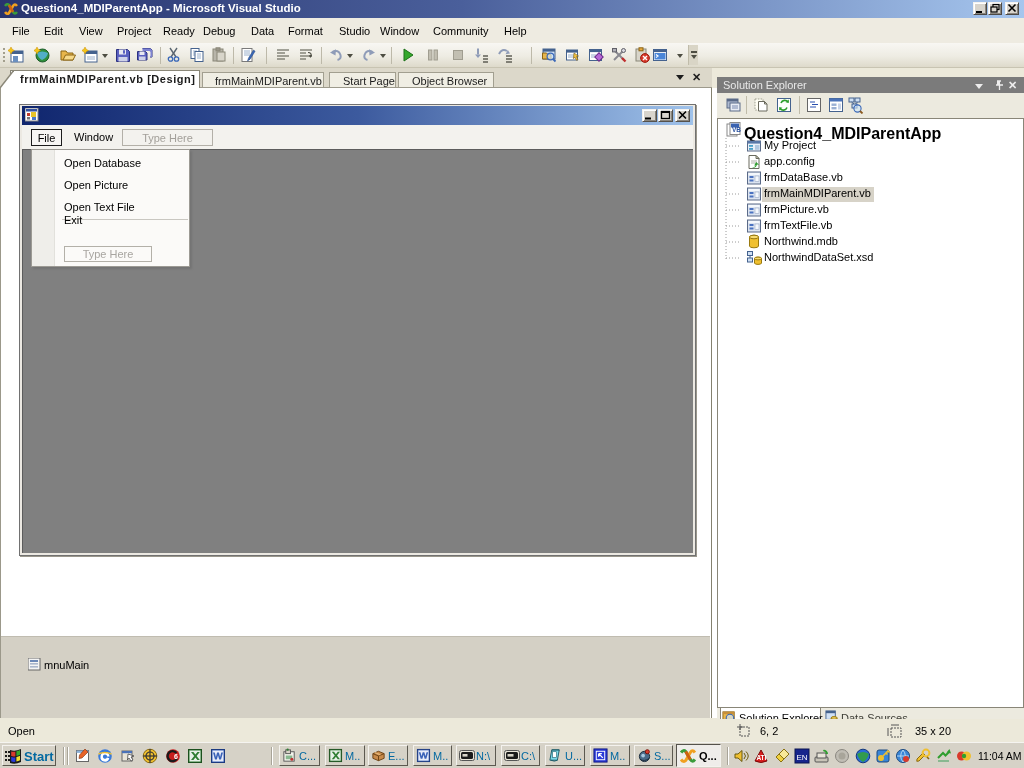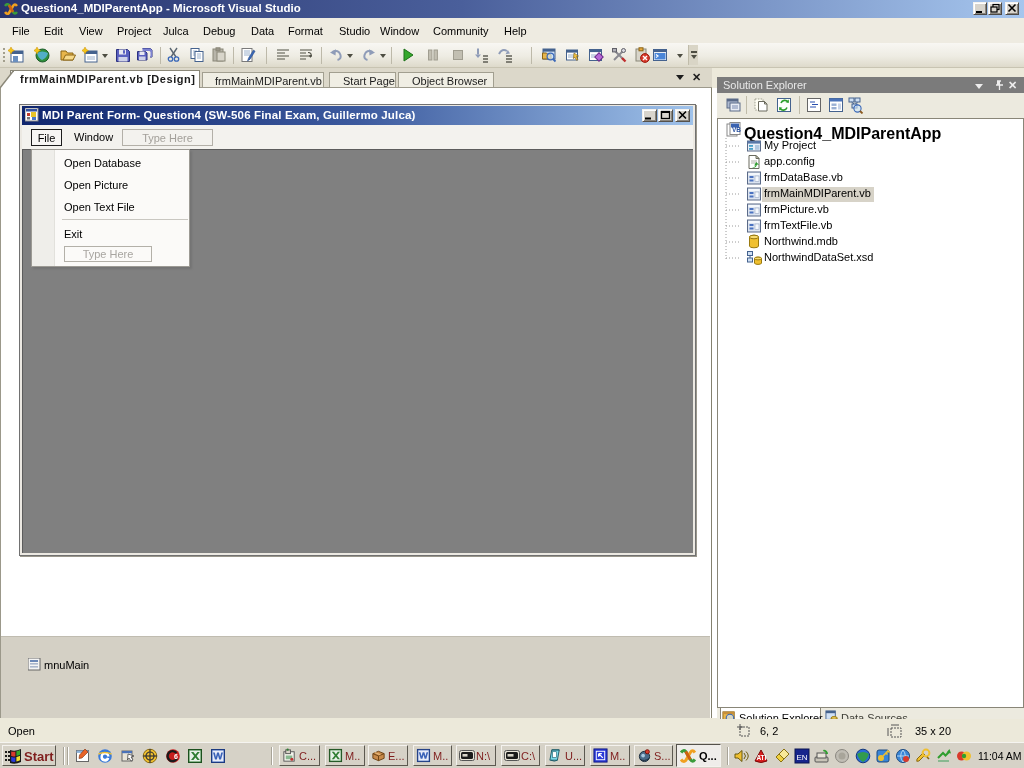--- a/index.html
+++ b/index.html
@@ -51,21 +51,21 @@
 #ptools { left:0; top:16px; width:307px; height:25px; background:#eceadf; }
 .psep { position:absolute; top:3px; width:1px; height:18px; background:#c0bcaa; }
 #ptree { left:0; top:41px; width:307px; height:590px; background:#fff; border:1px solid #898678; }
 .trow { position:absolute; left:46px; color:#000; white-space:nowrap; }
 .ticon16 { position:absolute; width:16px; height:16px; }
 #ptabs { left:0; top:631px; width:307px; height:20px; background:#eceadf; }
 
 #statusbar { left:0; top:719px; width:1024px; height:23px; background:#ece9da; }
 
 #taskbar { left:0; top:742px; width:1024px; height:26px; background:#d6d2c7; border-top:1px solid #f5f4f0; }
-.taskbtn { position:absolute; top:2px; height:21px; background:#d6d2c7; border:1px solid; border-color:#f4f2ee #5c5950 #5c5950 #f4f2ee; color:#7f1d1d; font-size:11px; white-space:nowrap; overflow:hidden; }
+.taskbtn { position:absolute; top:2px; height:21px; background:#d6d2c7; border:1px solid; border-color:#f4f2ee #5c5950 #5c5950 #f4f2ee; color:#0369a1; font-size:11px; white-space:nowrap; overflow:hidden; }
 .qicon { position:absolute; top:5px; width:16px; height:16px; }
 .trayicon { position:absolute; top:5px; width:16px; height:16px; }
 </style>
 </head>
 <body>
 
 <div class="abs" id="titlebar">
   <svg class="abs" style="left:4px;top:2px" width="14" height="14" viewBox="0 0 14 14">
       <path d="M1 4 Q3 1 5 3 L9 10 Q11 13 13 10" stroke="#3a9b3a" stroke-width="2.6" fill="none"></path>
       <path d="M1 10 Q3 13 5 11 L9 4 Q11 1 13 4" stroke="#f0a020" stroke-width="2.6" fill="none"></path>
@@ -82,21 +82,21 @@
   <div class="abs capbtn" style="left:1005px"><svg width="12" height="11">
         <path d="M2.5 1.5 L9.5 8.5 M9.5 1.5 L2.5 8.5" stroke="#000" stroke-width="1.6"></path>
       </svg></div>
 </div>
 
 <div class="abs" id="menubar">
   <span class="mi" style="left:12px">File</span>
   <span class="mi" style="left:44px">Edit</span>
   <span class="mi" style="left:79px">View</span>
   <span class="mi" style="left:117px">Project</span>
-  <span class="mi" style="left:163px">Julca</span>
+  <span class="mi" style="left:163px">Ready</span>
   <span class="mi" style="left:203px">Debug</span>
   <span class="mi" style="left:251px">Data</span>
   <span class="mi" style="left:288px">Format</span>
   <span class="mi" style="left:339px">Studio</span>
   <span class="mi" style="left:380px">Window</span>
   <span class="mi" style="left:433px">Community</span>
   <span class="mi" style="left:504px">Help</span>
 </div>
 
 <div class="abs" id="toolbar">
@@ -316,21 +316,20 @@
   <div class="abs" id="vbform">
     <div class="abs" id="vbtitle">
       <svg class="abs" style="left:3px;top:2px" width="14" height="14" viewBox="0 0 14 14">
           <rect x="0" y="0" width="13" height="13" fill="#fff" stroke="#888"></rect>
           <rect x="1" y="1" width="11" height="2.5" fill="#35529e"></rect>
           <rect x="2" y="5" width="3" height="3" fill="#c03a2b"></rect>
           <rect x="6" y="4" width="5" height="5" fill="#e8c42a"></rect>
           <rect x="7" y="9" width="4" height="3" fill="#4a77c8"></rect>
           <rect x="2" y="9" width="3" height="2.5" fill="#777"></rect>
         </svg>
-      <span class="abs" id="vbtitletext">MDI Parent Form- Question4 (SW-506 Final Exam, Guillermo Julca)</span>
       <div class="abs vbbtn" style="left:620px"><svg width="13" height="11">
             <rect x="2" y="7.5" width="6" height="2" fill="#000"></rect>
           </svg></div>
       <div class="abs vbbtn" style="left:636px"><svg width="13" height="11">
             <rect x="2.5" y="1.5" width="8" height="7" fill="none" stroke="#000" stroke-width="1.3"></rect>
             <line x1="2.5" y1="2.2" x2="10.5" y2="2.2" stroke="#000" stroke-width="1.6"></line>
           </svg></div>
       <div class="abs vbbtn" style="left:653px"><svg width="13" height="11">
             <path d="M3 1.5 L10 8.5 M10 1.5 L3 8.5" stroke="#000" stroke-width="1.6"></path>
           </svg></div>
@@ -340,21 +339,21 @@
       <span class="abs" id="winitem">Window</span>
       <div class="abs" id="typetop">Type Here</div>
     </div>
     <div class="abs" id="vbclient"></div>
     <div class="abs" id="dropdown">
       <div class="abs" id="ddgutter"></div>
       <span class="dditem" style="top:7px">Open Database</span>
       <span class="dditem" style="top:29px">Open Picture</span>
       <span class="dditem" style="top:51px">Open Text File</span>
       <div class="abs" id="ddsep"></div>
-      <span class="dditem" style="top:78px">Exit</span>
+      <span class="dditem" style="top:64px">Exit</span>
       <div class="abs" id="ddtype">Type Here</div>
     </div>
   </div>
   <svg class="abs" id="mnuicon" width="13" height="13" viewBox="0 0 13 13">
       <rect x="0" y="0" width="12" height="12" fill="#f4f4f4" stroke="#666"></rect>
       <rect x="2" y="2" width="8" height="2" fill="#6b88b8"></rect>
       <rect x="2" y="5" width="8" height="1.6" fill="#aab6cc"></rect>
       <rect x="2" y="8" width="8" height="1.6" fill="#aab6cc"></rect>
     </svg>
   <span class="abs" id="mnulabel">mnuMain</span>

